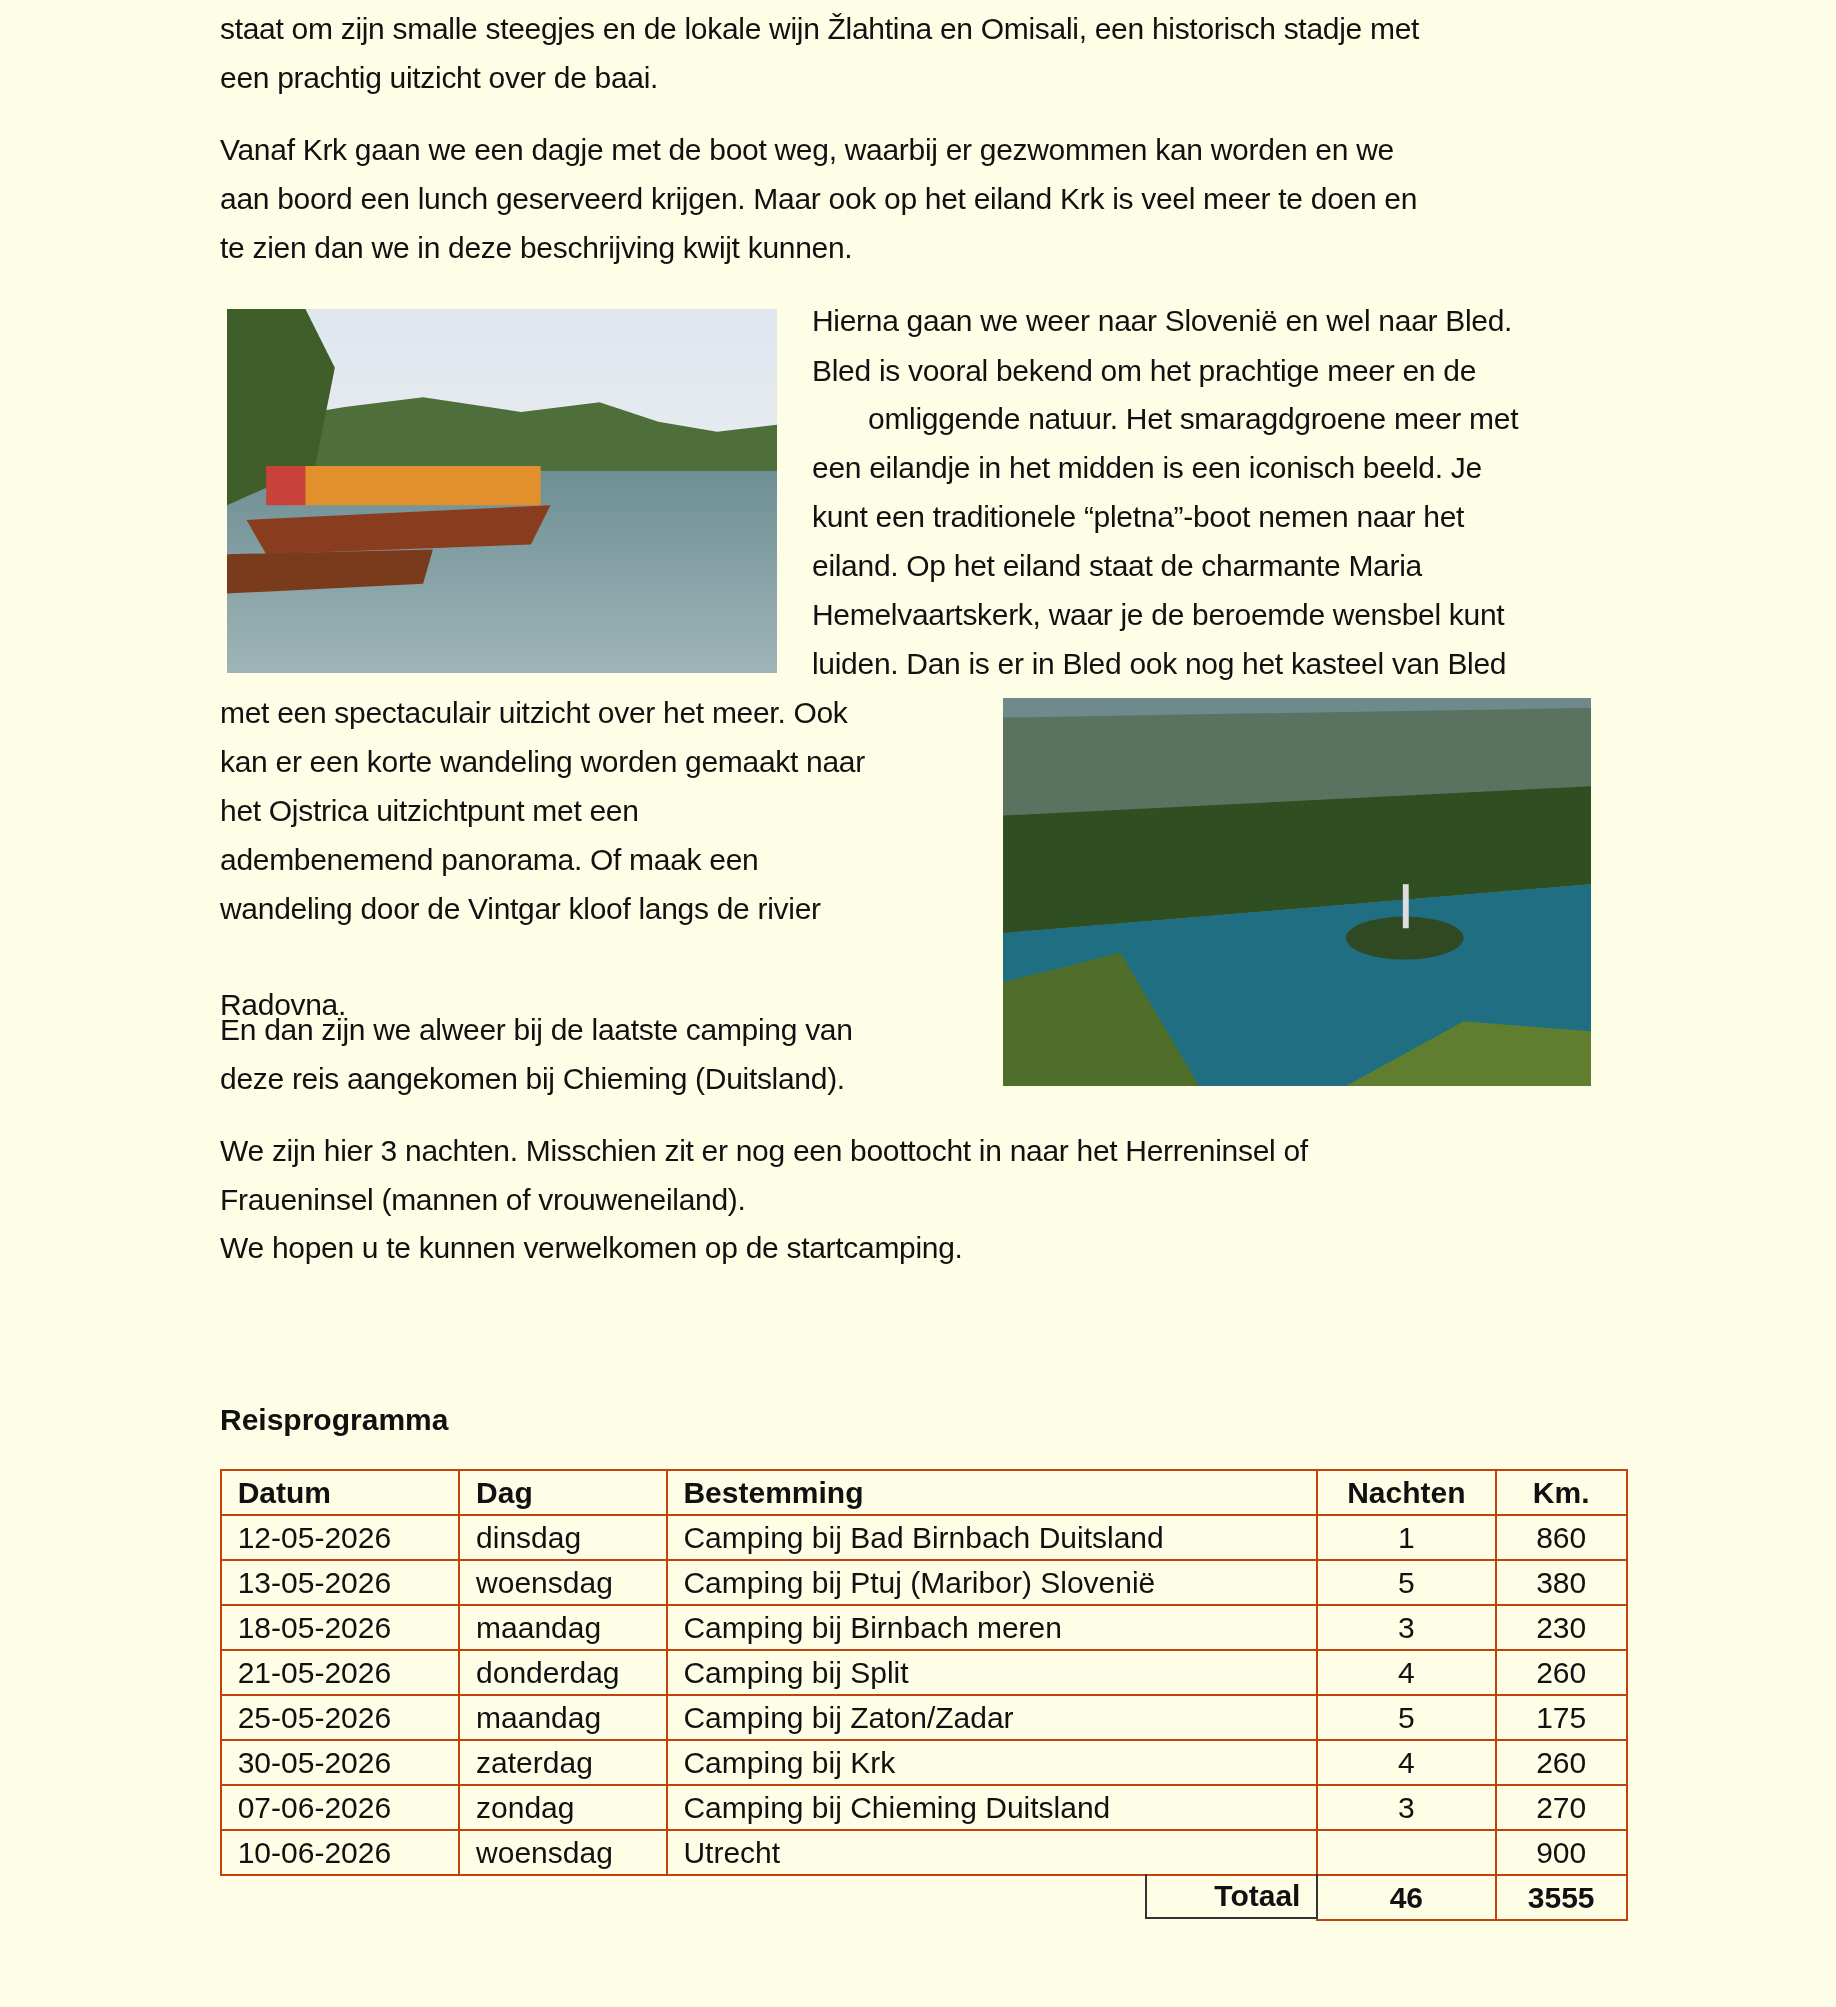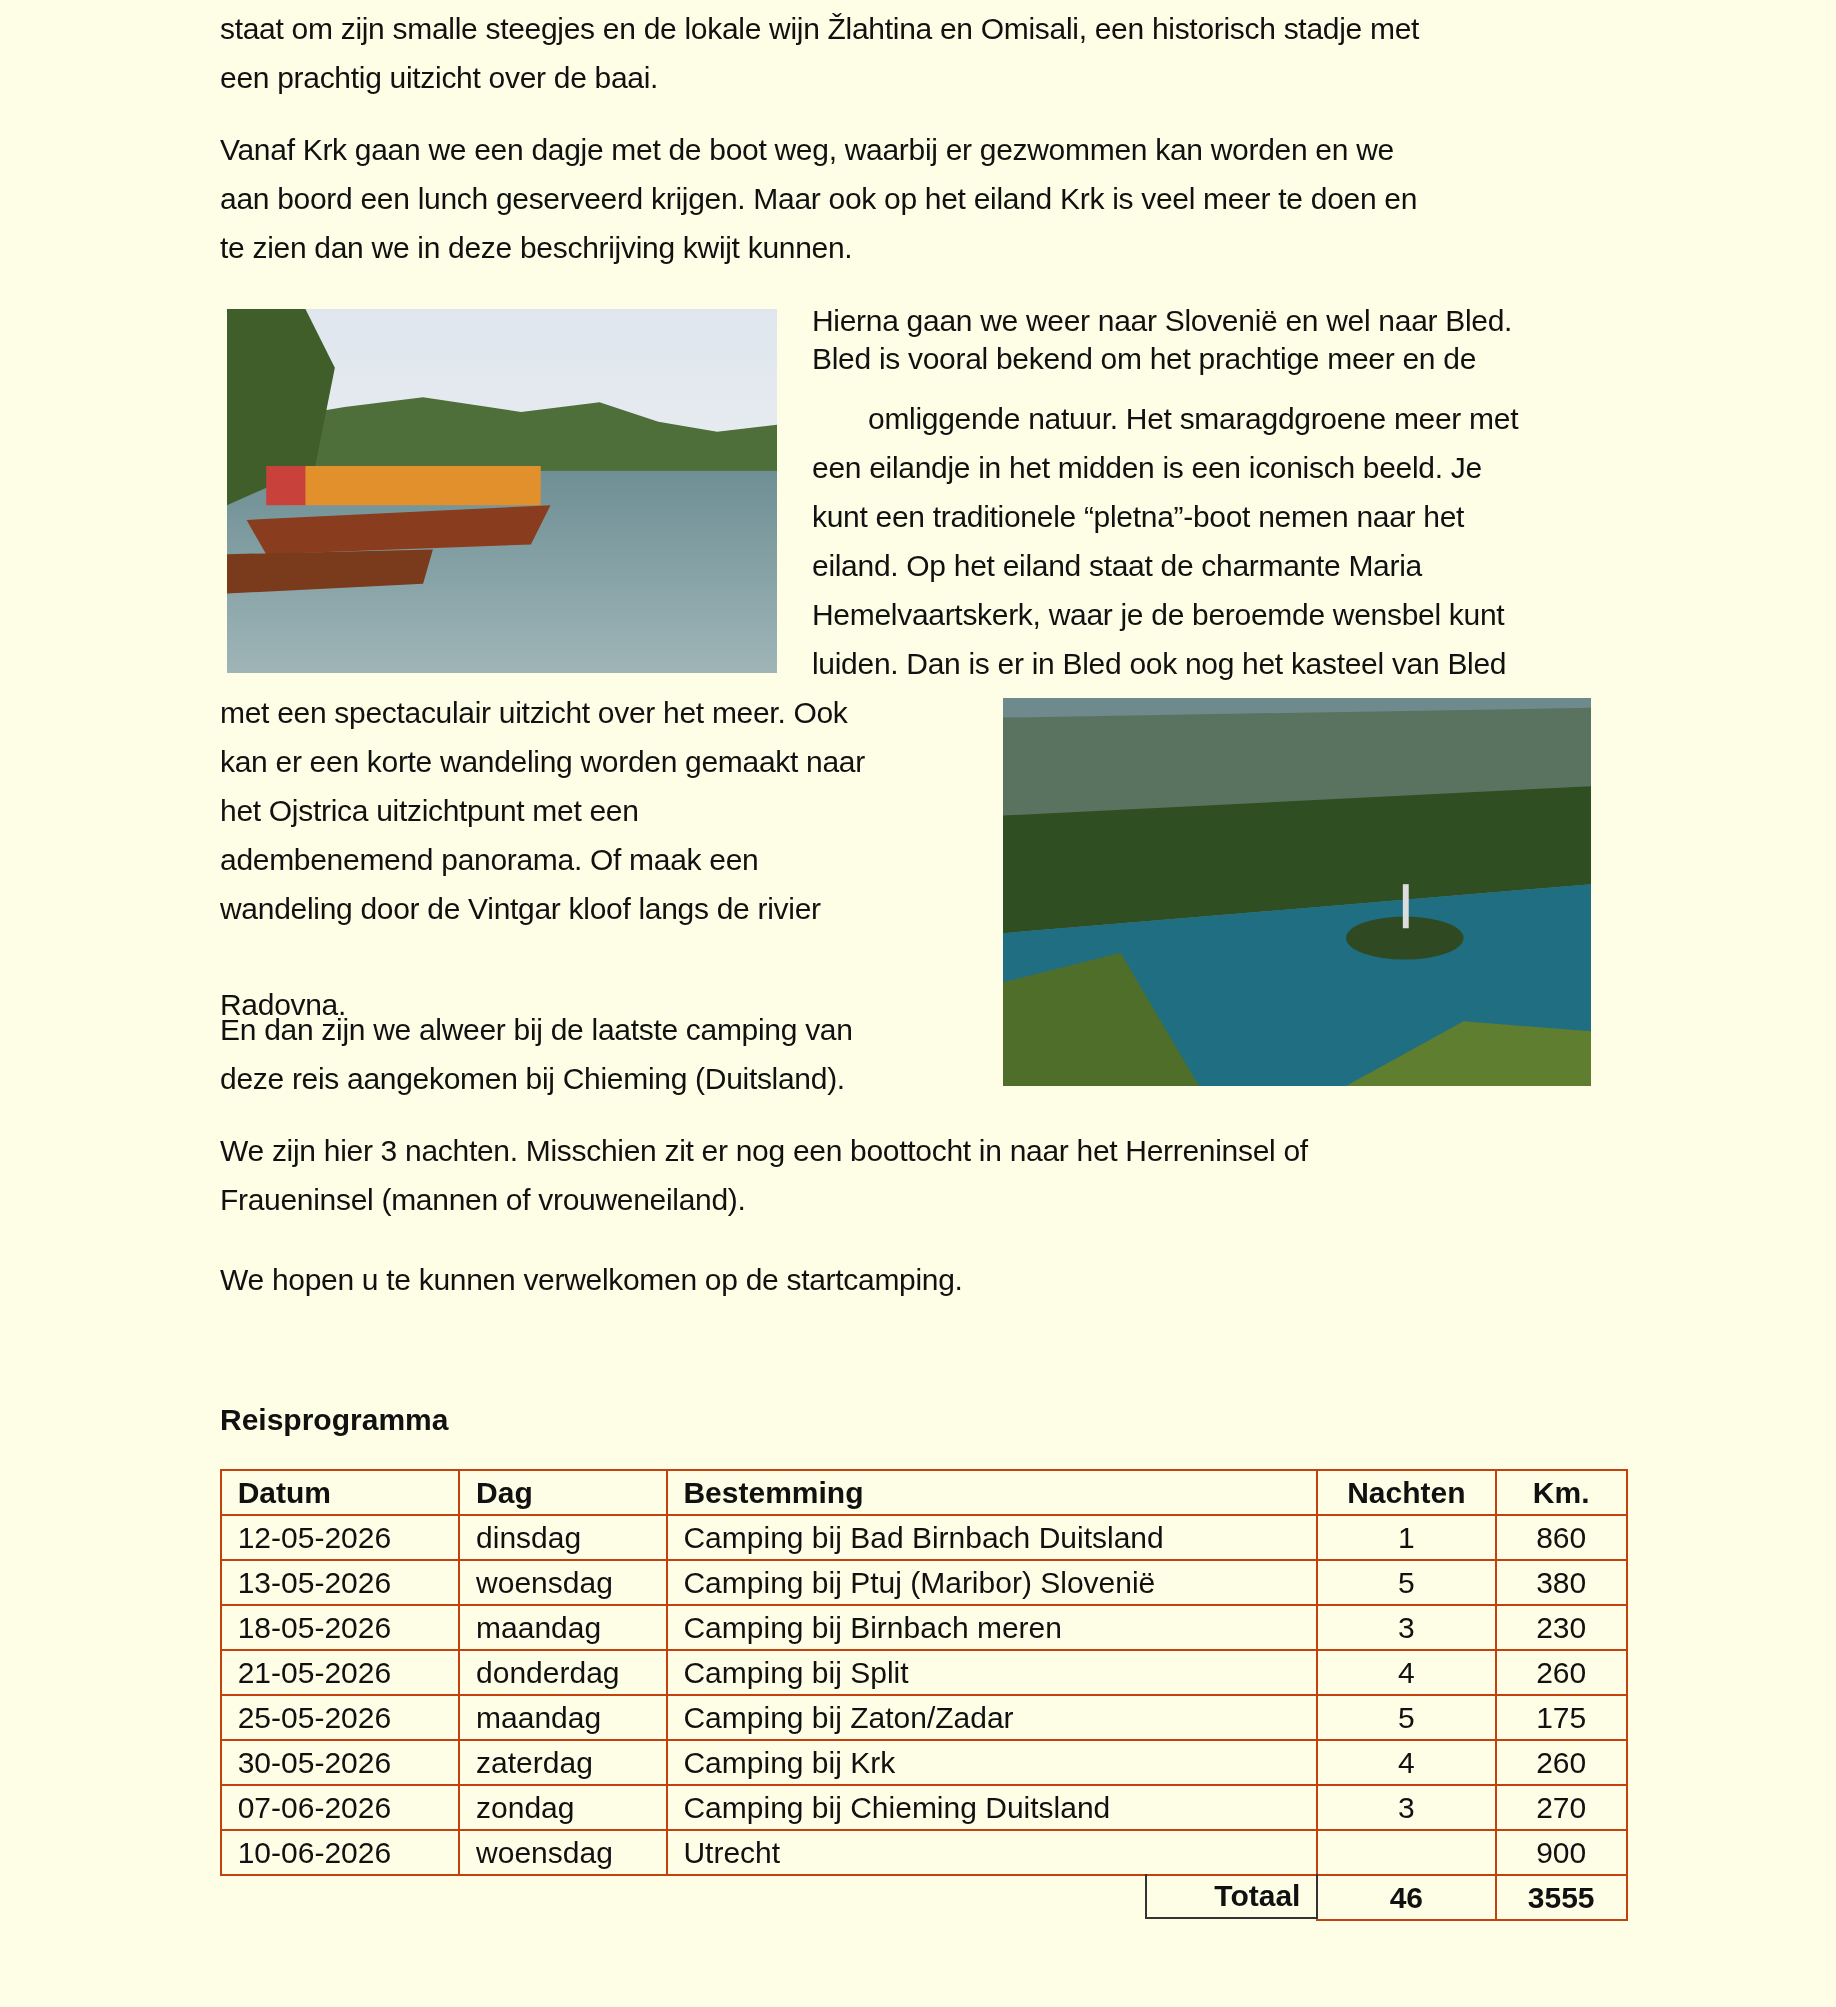--- a/index.html
+++ b/index.html
@@ -21,38 +21,38 @@
 </head>
 <body>
 
 <div id="text-layer">
     <div class="line" style="top: 3.9px;">staat om zijn smalle steegjes en de lokale wijn Žlahtina en Omisali, een historisch stadje met</div>
     <div class="line" style="top: 53px;">een prachtig uitzicht over de baai.</div>
     <div class="line" style="top: 125px;">Vanaf Krk gaan we een dagje met de boot weg, waarbij er gezwommen kan worden en we</div>
     <div class="line" style="top: 174px;">aan boord een lunch geserveerd krijgen. Maar ook op het eiland Krk is veel meer te doen en</div>
     <div class="line" style="top: 223px;">te zien dan we in deze beschrijving kwijt kunnen.</div>
     <div class="line" style="top: 296px; left: 812px;">Hierna gaan we weer naar Slovenië en wel naar Bled.</div>
-    <div class="line" style="top: 334px; left: 812px;">Bled is vooral bekend om het prachtige meer en de</div>
+    <div class="line" style="top: 346px; left: 812px;">Bled is vooral bekend om het prachtige meer en de</div>
     <div class="line" style="top: 394px; left: 852px; margin-left: 16px;">omliggende natuur. Het smaragdgroene meer met</div>
     <div class="line" style="top: 443px; left: 812px;">een eilandje in het midden is een iconisch beeld. Je</div>
     <div class="line" style="top: 492px; left: 812px;">kunt een traditionele “pletna”-boot nemen naar het</div>
     <div class="line" style="top: 541px; left: 812px;">eiland. Op het eiland staat de charmante Maria</div>
     <div class="line" style="top: 590px; left: 812px;">Hemelvaartskerk, waar je de beroemde wensbel kunt</div>
     <div class="line" style="top: 639px; left: 812px;">luiden. Dan is er in Bled ook nog het kasteel van Bled</div>
     <div class="line" style="top: 688px;">met een spectaculair uitzicht over het meer. Ook</div>
     <div class="line" style="top: 737px;">kan er een korte wandeling worden gemaakt naar</div>
     <div class="line" style="top: 786px;">het Ojstrica uitzichtpunt met een</div>
     <div class="line" style="top: 835px;">adembenemend panorama. Of maak een</div>
     <div class="line" style="top: 884px;">wandeling door de Vintgar kloof langs de rivier</div>
     <div class="line" style="top: 980px;">Radovna.</div>
     <div class="line" style="top: 1005px;">En dan zijn we alweer bij de laatste camping van</div>
     <div class="line" style="top: 1054px;">deze reis aangekomen bij Chieming (Duitsland).</div>
     <div class="line" style="top: 1126px;">We zijn hier 3 nachten. Misschien zit er nog een boottocht in naar het Herreninsel of</div>
     <div class="line" style="top: 1175px;">Fraueninsel (mannen of vrouweneiland).</div>
-    <div class="line" style="top: 1255px;">We hopen u te kunnen verwelkomen op de startcamping.</div>
+    <div class="line" style="top: 1223px;">We hopen u te kunnen verwelkomen op de startcamping.</div>
   </div>
 
 <div class="photo" style="left:227px;top:309px;width:550px;height:364px;">
   <svg viewBox="0 0 561 371" preserveAspectRatio="none">
     <defs>
       <linearGradient id="sky1" x1="0" y1="0" x2="0" y2="1">
           <stop offset="0" stop-color="#dfe6ee"></stop>
           <stop offset="1" stop-color="#f2f4f2"></stop>
         </linearGradient>
       <linearGradient id="water1" x1="0" y1="0" x2="0" y2="1">

